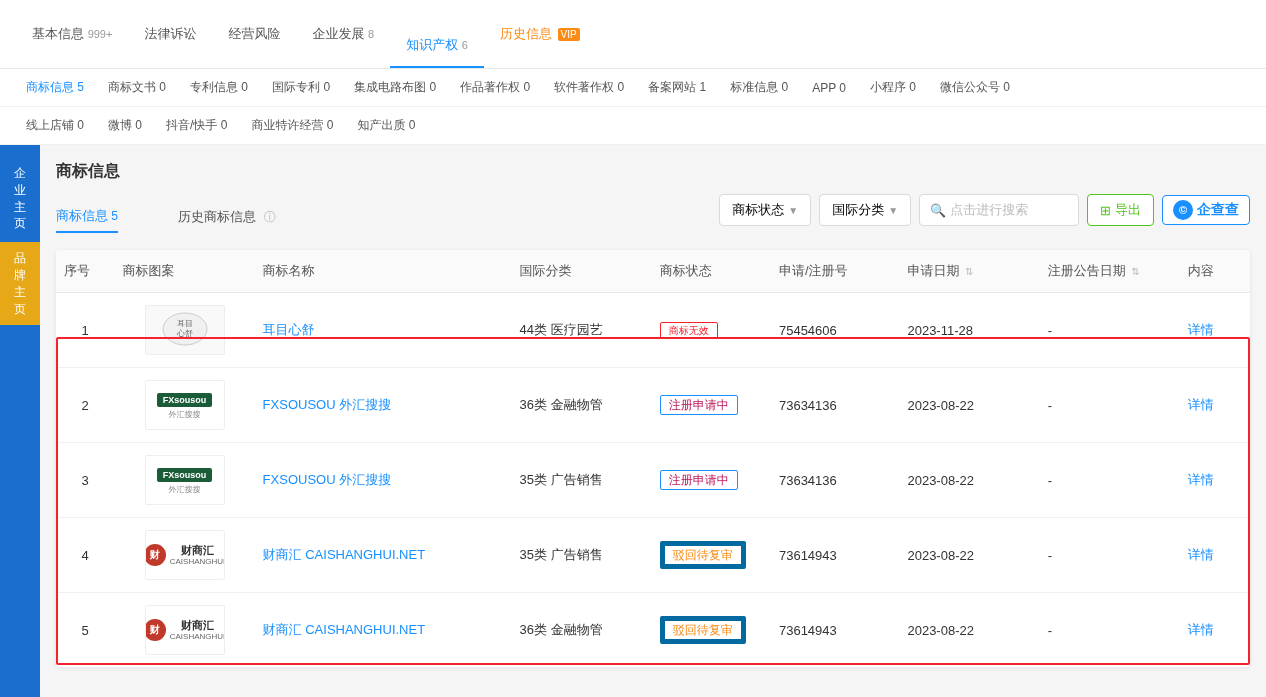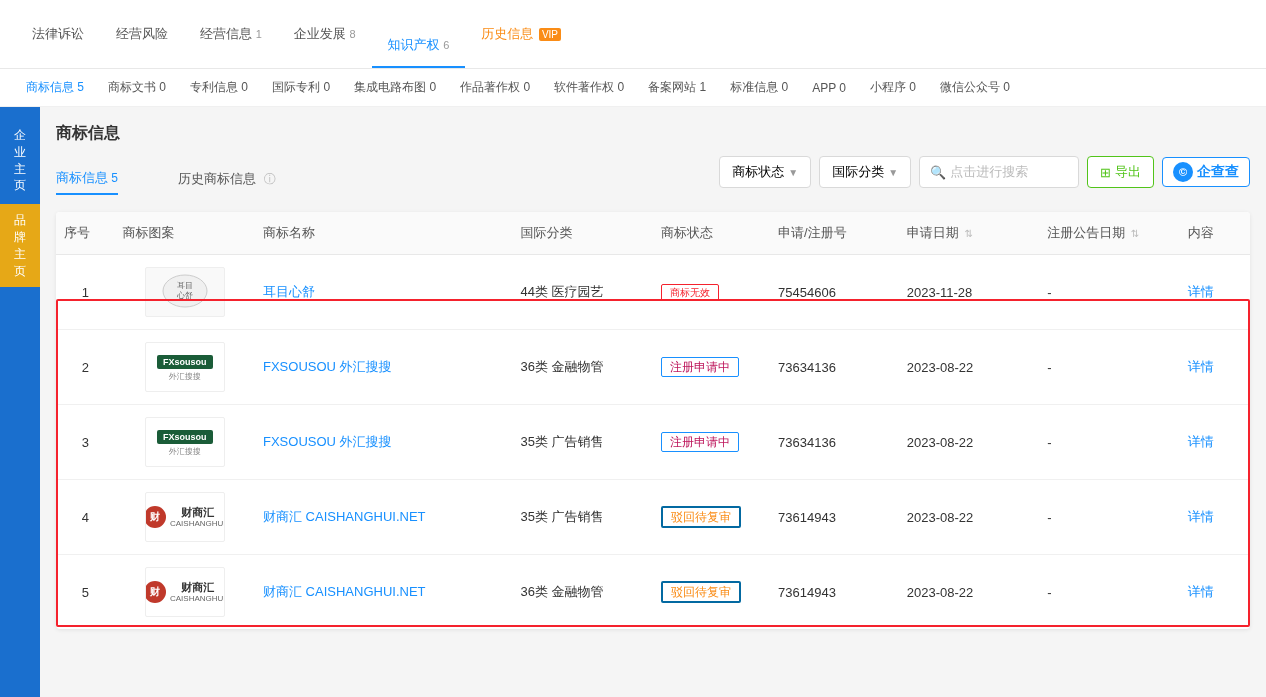--- a/index.html
+++ b/index.html
@@ -54,21 +54,21 @@
     .data-table td { padding: 12px 8px; border-bottom: 1px solid #f0f0f0; font-size: 13px; color: #333; vertical-align: middle; }
     .data-table tr:last-child td { border-bottom: none; }
     .data-table th .sort-icon { font-size: 10px; color: #bbb; margin-left: 2px; }
 
     
     .brand-img { width: 80px; height: 50px; display: flex; align-items: center; justify-content: center; background: #f9f9f9; border: 1px solid #eee; border-radius: 2px; overflow: hidden; }
 
     
     .badge-invalid { background: #fff; border: 1px solid #f5222d; color: #f5222d; padding: 2px 8px; border-radius: 2px; font-size: 10px; white-space: nowrap; }
     .badge-pending { background: #fff; border: 1px solid #1890ff; color: #be185d; padding: 2px 8px; border-radius: 2px; font-size: 12px; white-space: nowrap; }
-    .badge-review { background: #fff; border: 2px solid #0369a1; color: #fa8c16; padding: 2px 8px; border-radius: 2px; font-size: 12px; white-space: nowrap; }
+    .badge-review { background: #fff; border: 5px solid #0369a1; color: #fa8c16; padding: 2px 8px; border-radius: 2px; font-size: 12px; white-space: nowrap; }
 
     
     .detail-link { color: #1890ff; cursor: pointer; text-decoration: none; font-size: 13px; }
     .fx-container { text-align: center; }
 
     
     .csh-logo { display: flex; align-items: center; gap: 3px; }
 
     .table-container { position: relative; }
     .red-border-overlay { position: absolute; border: 2px solid #f5222d; border-radius: 2px; pointer-events: none; z-index: 10; }
@@ -84,27 +84,27 @@
     .col-appdate { width: 120px; }
     .col-pubdate { width: 120px; }
     .col-content { width: 60px; }
   </style>
 </head>
 <body>
 
 <div>
   <div class="top-nav">
     <div class="top-nav-tab">
+      基本信息 <span class="badge">999+</span>
+    </div>
+    <div class="top-nav-tab">
       <span>法律诉讼</span>
     </div>
     <div class="top-nav-tab">
       <span>经营风险</span>
-    </div>
-    <div class="top-nav-tab">
-      经营信息 <span class="badge">1</span>
     </div>
     <div class="top-nav-tab">
       企业发展 <span class="badge">8</span>
     </div>
     <div class="top-nav-tab active">
       知识产权 <span class="badge">6</span>
     </div>
     <div class="top-nav-tab vip-tab">
       历史信息 <span class="vip-label">VIP</span>
     </div>
@@ -118,20 +118,27 @@
     <div class="sub-tab">集成电路布图 0</div>
     <div class="sub-tab">作品著作权 0</div>
     <div class="sub-tab">软件著作权 0</div>
     <div class="sub-tab">备案网站 1</div>
     <div class="sub-tab">标准信息 0</div>
     <div class="sub-tab">APP 0</div>
     <div class="sub-tab">小程序 0</div>
     <div class="sub-tab">微信公众号 0</div>
   </div>
 
+  <div class="sub-nav2">
+    <div class="sub-tab">线上店铺 0</div>
+    <div class="sub-tab">微博 0</div>
+    <div class="sub-tab">抖音/快手 0</div>
+    <div class="sub-tab">商业特许经营 0</div>
+    <div class="sub-tab">知产出质 0</div>
+  </div>
 </div>
 
 <div class="layout">
 
   <div class="sidebar">
     <div class="sidebar-item">
       <div>企</div>
       <div>业</div>
       <div>主</div>
       <div>页</div>

